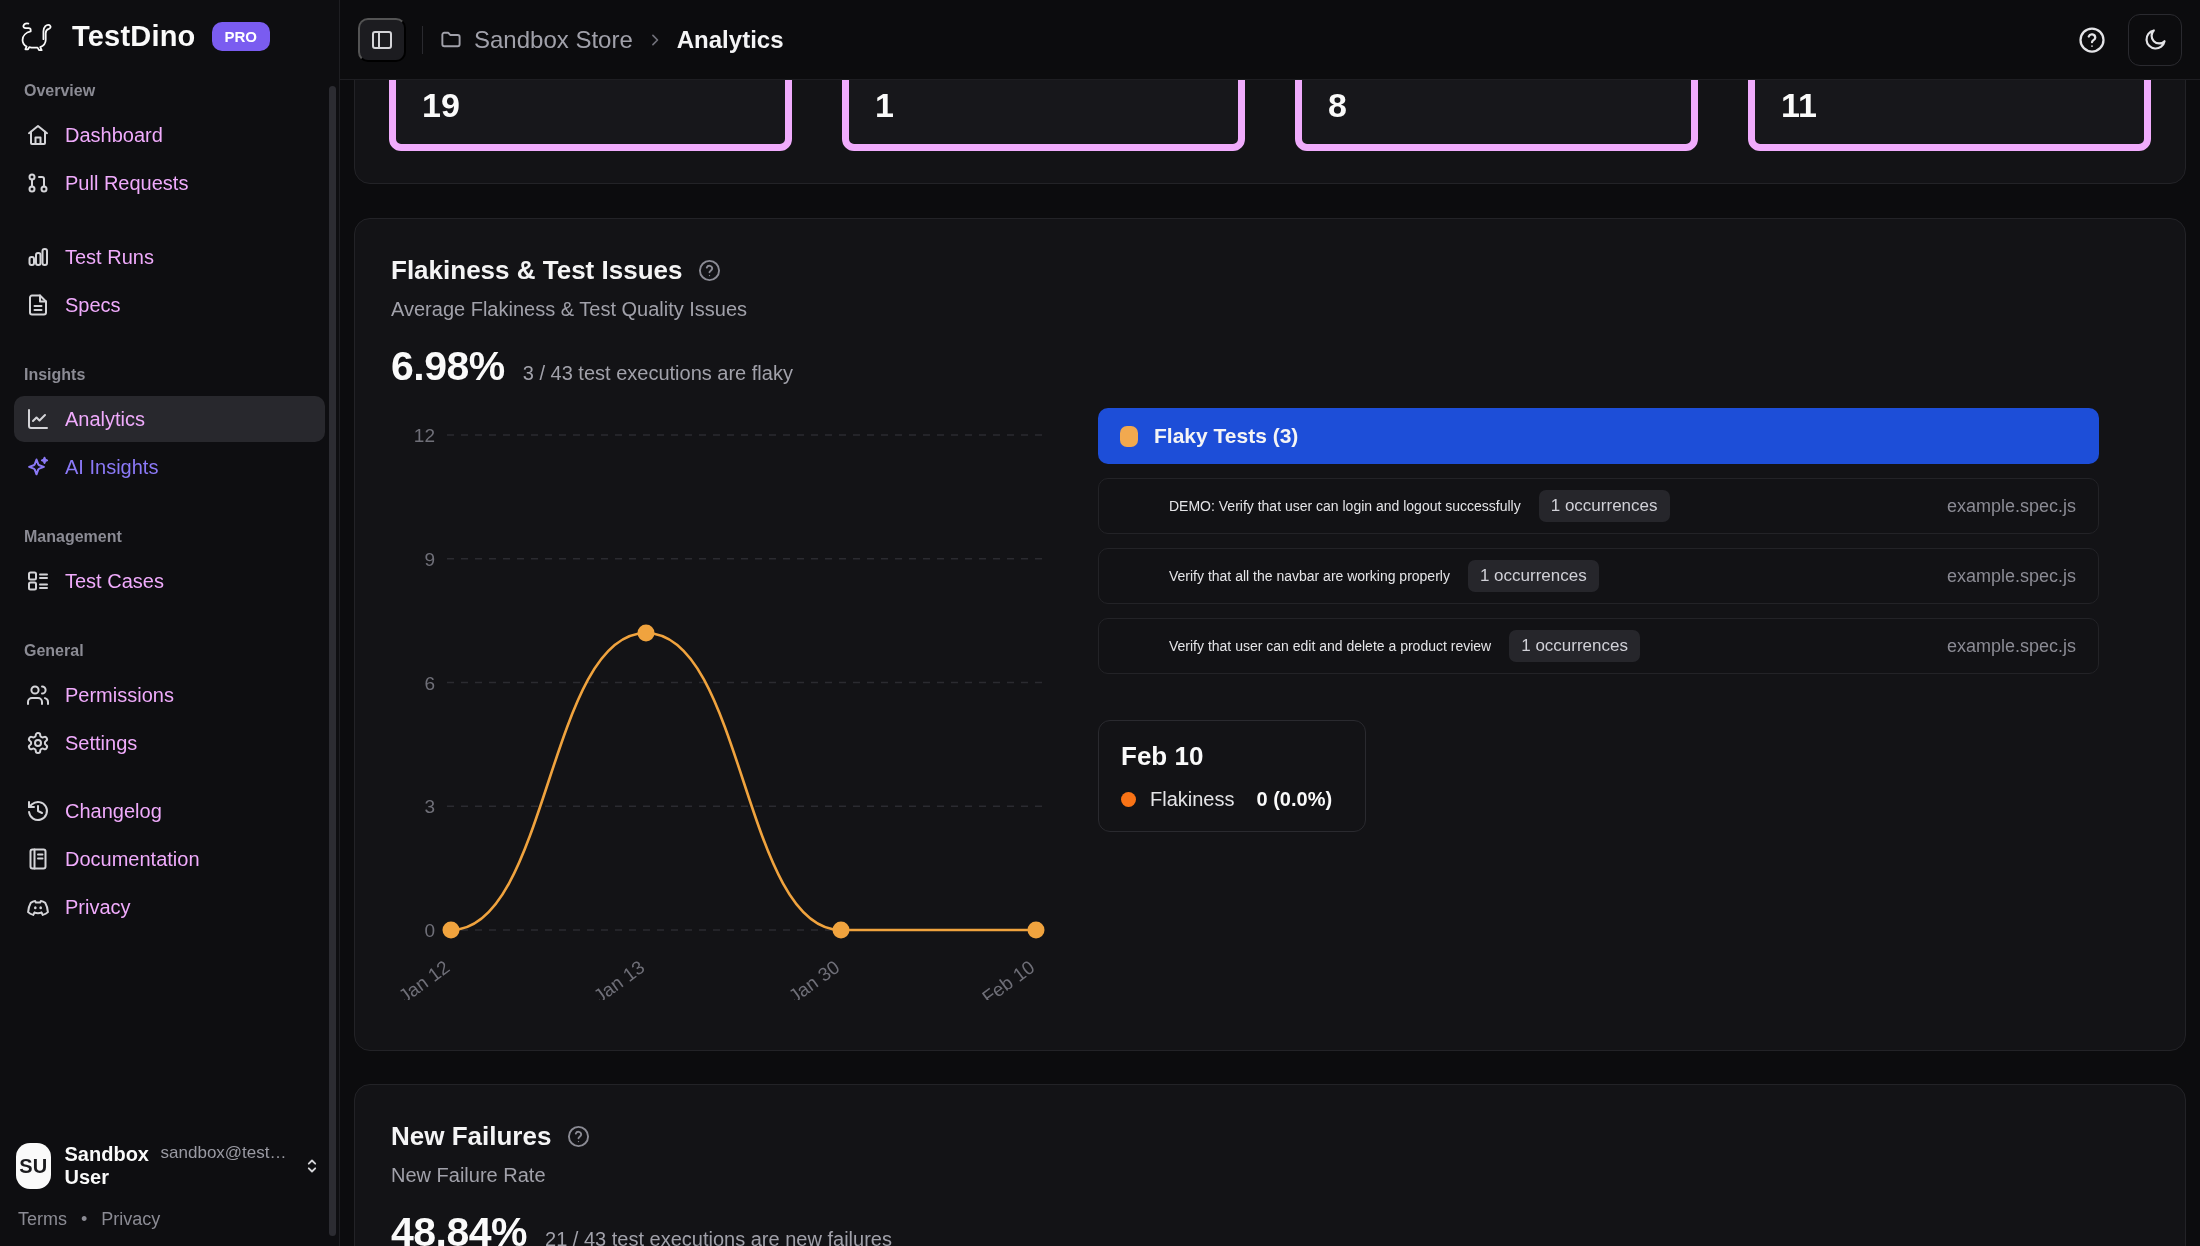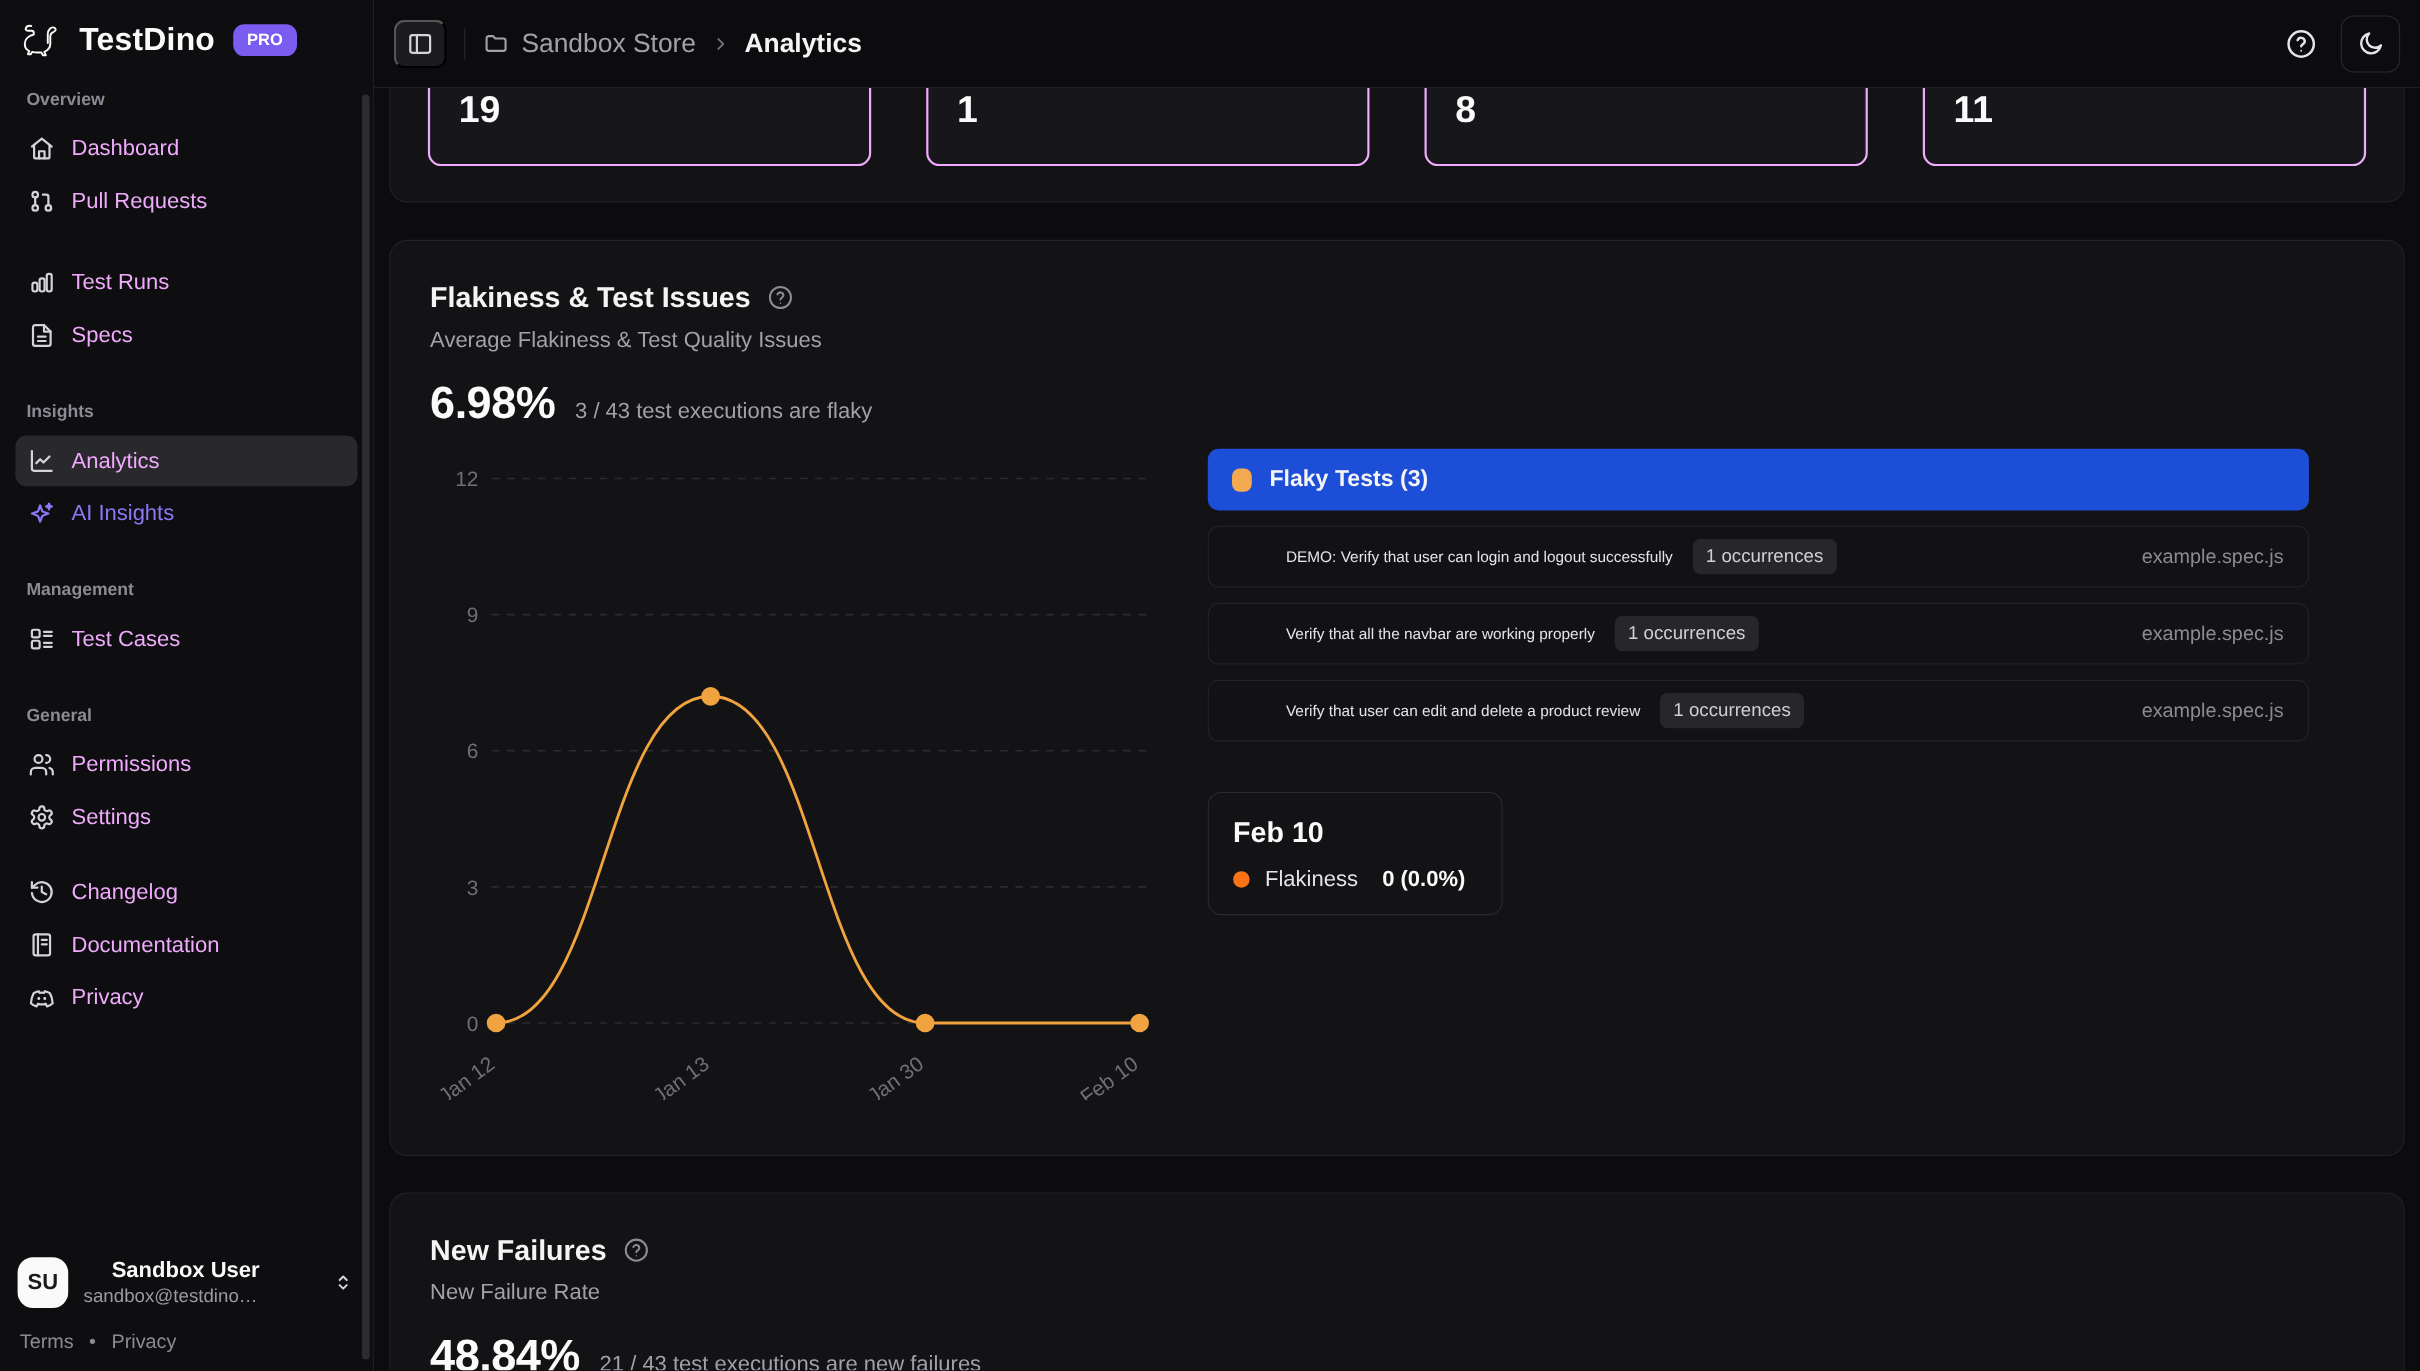--- a/index.html
+++ b/index.html
@@ -33,21 +33,21 @@
   .nav-item .ic { width:24px; height:24px; color:#d4d4d8; }
   .nav-item .ic svg { width:24px; height:24px; }
   .nav-item.active { background:#28282d; }
   .nav-item.accent, .nav-item.accent .ic { color:var(--accent-indigo,#8b79f7); }
   .group-gap { height:18px; }
   .sb-scrollbar { position:absolute; right:3px; top:86px; bottom:10px; width:7px;
     background:#2c2c32; border-radius:4px; }
   .user-row { display:flex; align-items:center; gap:14px; padding:12px 16px; }
   .avatar { width:46px; height:46px; border-radius:14px; background:#fafafa; color:#1b1b1e;
     font-size:20px; font-weight:700; display:grid; place-items:center; }
-  .user-meta { display:flex; flex-direction:column; gap:2px; min-width:0;text-align:right; }
+  .user-meta { display:flex; flex-direction:row; gap:2px; min-width:0; }
   .user-name { font-size:20px; font-weight:700; color:#fafafa; }
   .user-email { font-size:17px; color:#9a9aa3; max-width:160px; white-space:nowrap; overflow:hidden; text-overflow:ellipsis; }
   .user-caret { margin-left:auto; color:#d4d4d8; width:22px; height:22px; }
   .user-caret svg { width:22px; height:22px; }
   .legal { display:flex; align-items:center; gap:14px; padding:8px 18px 16px; color:#8b8b94; font-size:18px; }
   .legal-link { cursor:pointer; }
 
   
   .main { flex:1; display:flex; flex-direction:column; min-width:0; }
   .topbar { height:80px; min-height:80px; display:flex; align-items:center; padding:0 18px;
@@ -65,21 +65,21 @@
   .help-btn svg { width:30px; height:30px; stroke-width:1.8; }
   .moon-btn { width:54px; height:52px; border:1px solid #2a2a2f; border-radius:12px;
     display:grid; place-items:center; color:#e4e4e7; cursor:pointer; background:transparent; }
   .moon-btn svg { width:26px; height:26px; }
 
   .content { flex:1; overflow:hidden; padding:0 14px; background:#0c0c0e; }
   .card { background:var(--card-bg,#131316); border:1px solid var(--card-border,#232327); border-radius:16px; }
 
   .stats-card { margin-top:-50px; padding:32px 34px; }
   .stats-grid { display:grid; grid-template-columns:repeat(4,1fr); gap:50px; }
-  .stat { background:#17171b; border:2px solid #f0abfc; border-radius:12px; height:88px;
+  .stat { background:#17171b; border:7px solid #f0abfc; border-radius:12px; height:88px;
     padding:16px 26px; font-size:34px; font-weight:700; color:#fafafa; }
 
   .panel { margin-top:34px; padding:36px 36px 50px; }
   .panel-title-row { display:flex; align-items:center; gap:14px; }
   .panel-title { font-size:26px; font-weight:700; color:#f4f4f5; }
   .help-ic { width:26px; height:26px; color:#8b8b94; cursor:pointer; }
   .help-ic svg { width:25px; height:25px; stroke-width:1.8; }
   .panel-sub { margin-top:12px; font-size:20px; color:#a1a1aa; }
   .metric-row { margin-top:22px; display:flex; align-items:baseline; gap:18px; }
   .metric { font-size:41px; font-weight:800; color:#fafafa; letter-spacing:-0.5px; }

